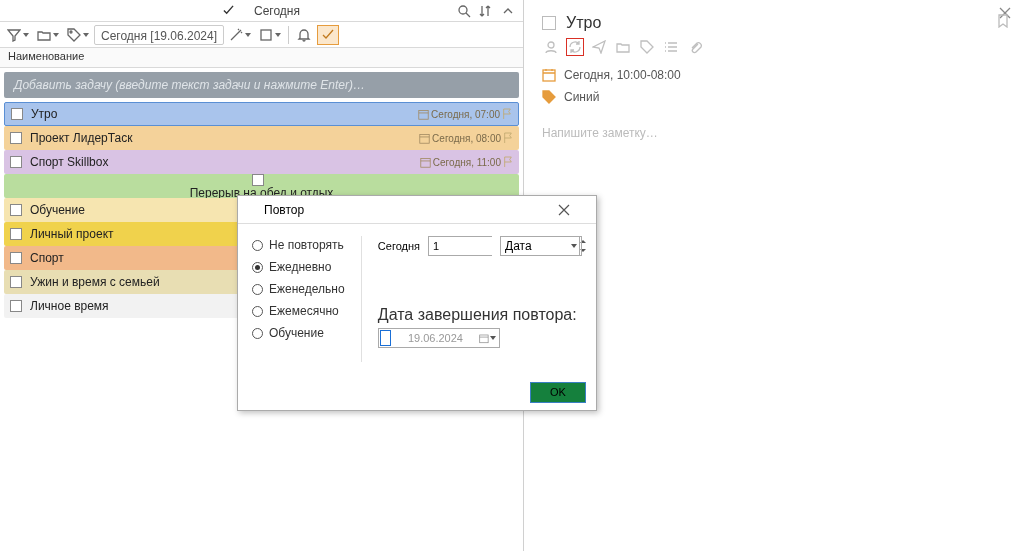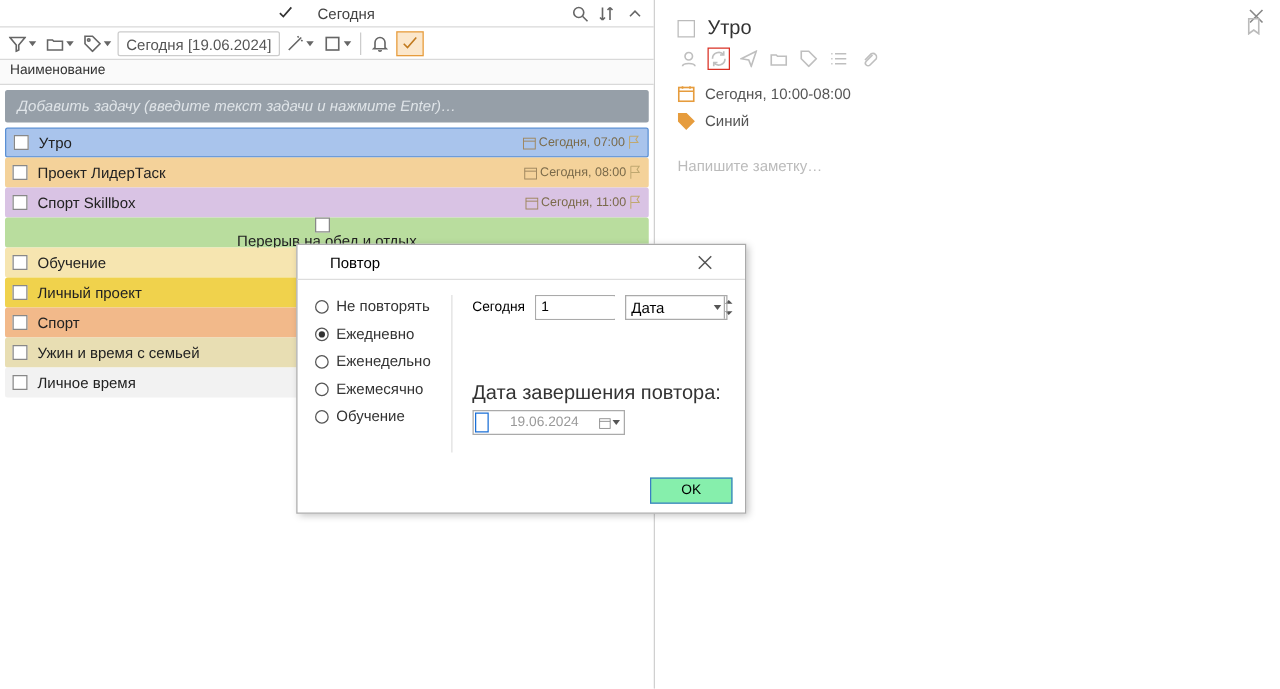--- a/index.html
+++ b/index.html
@@ -82,21 +82,21 @@
 .spin .arrows .dn::before{border-top:3px solid #555;}
 .sel-box{width:82px;height:20px;border:1px solid #aaa;display:flex;align-items:center;padding:0 4px;font-size:11px;justify-content:space-between;}
 .sel-box::after{content:"";width:0;height:0;border-left:3px solid transparent;border-right:3px solid transparent;border-top:4px solid #555;}
 .dlabel{font-size:16px;color:#333;margin-top:50px;}
 .dateinp{margin-top:4px;width:122px;height:20px;border:1px solid #aaa;display:flex;align-items:center;}
 .dateinp .cbx{width:14px;height:16px;border:1.5px solid #1a6fd6;margin:1px;}
 .dateinp .dtxt{flex:1;padding:0 16px;font-size:11px;color:#999;}
 .dateinp .cal-s{width:13px;height:13px;stroke:#888;margin-right:1px;}
 .dateinp::after{content:"";width:0;height:0;border-left:3px solid transparent;border-right:3px solid transparent;border-top:4px solid #555;margin-right:3px;}
 .dlg-f{height:36px;display:flex;align-items:center;justify-content:flex-end;padding:0 10px;}
-.okbtn{width:66px;height:21px;border:1px solid #3a7fc4;background:#86efac;font-size:11px;cursor:pointer;}
+.okbtn{width:56px;height:21px;border:1px solid #3a7fc4;background:#15803d;font-size:11px;cursor:pointer;}
 </style>
 </head>
 <body>
 
 <div class="app">
   <div class="left">
     <div class="hdr">
       <div class="title">
         <svg class="check-ic" viewBox="0 0 12 12">
             <path d="M1 6l3 3 7-8" stroke="#333" fill="none" stroke-width="1.5"></path>

